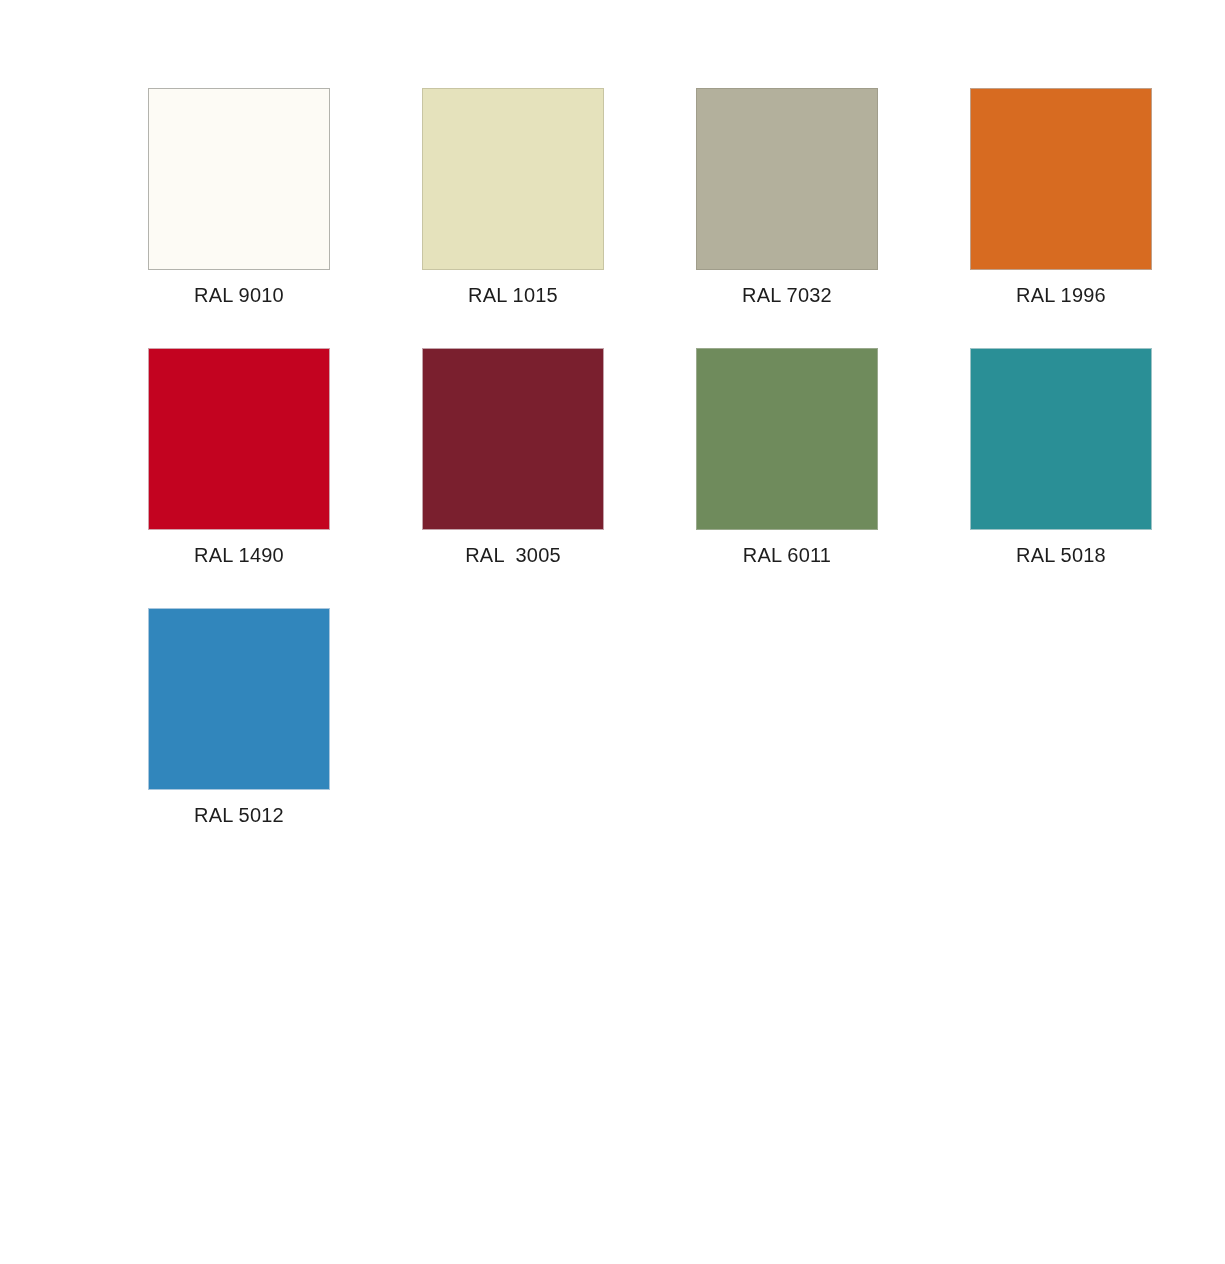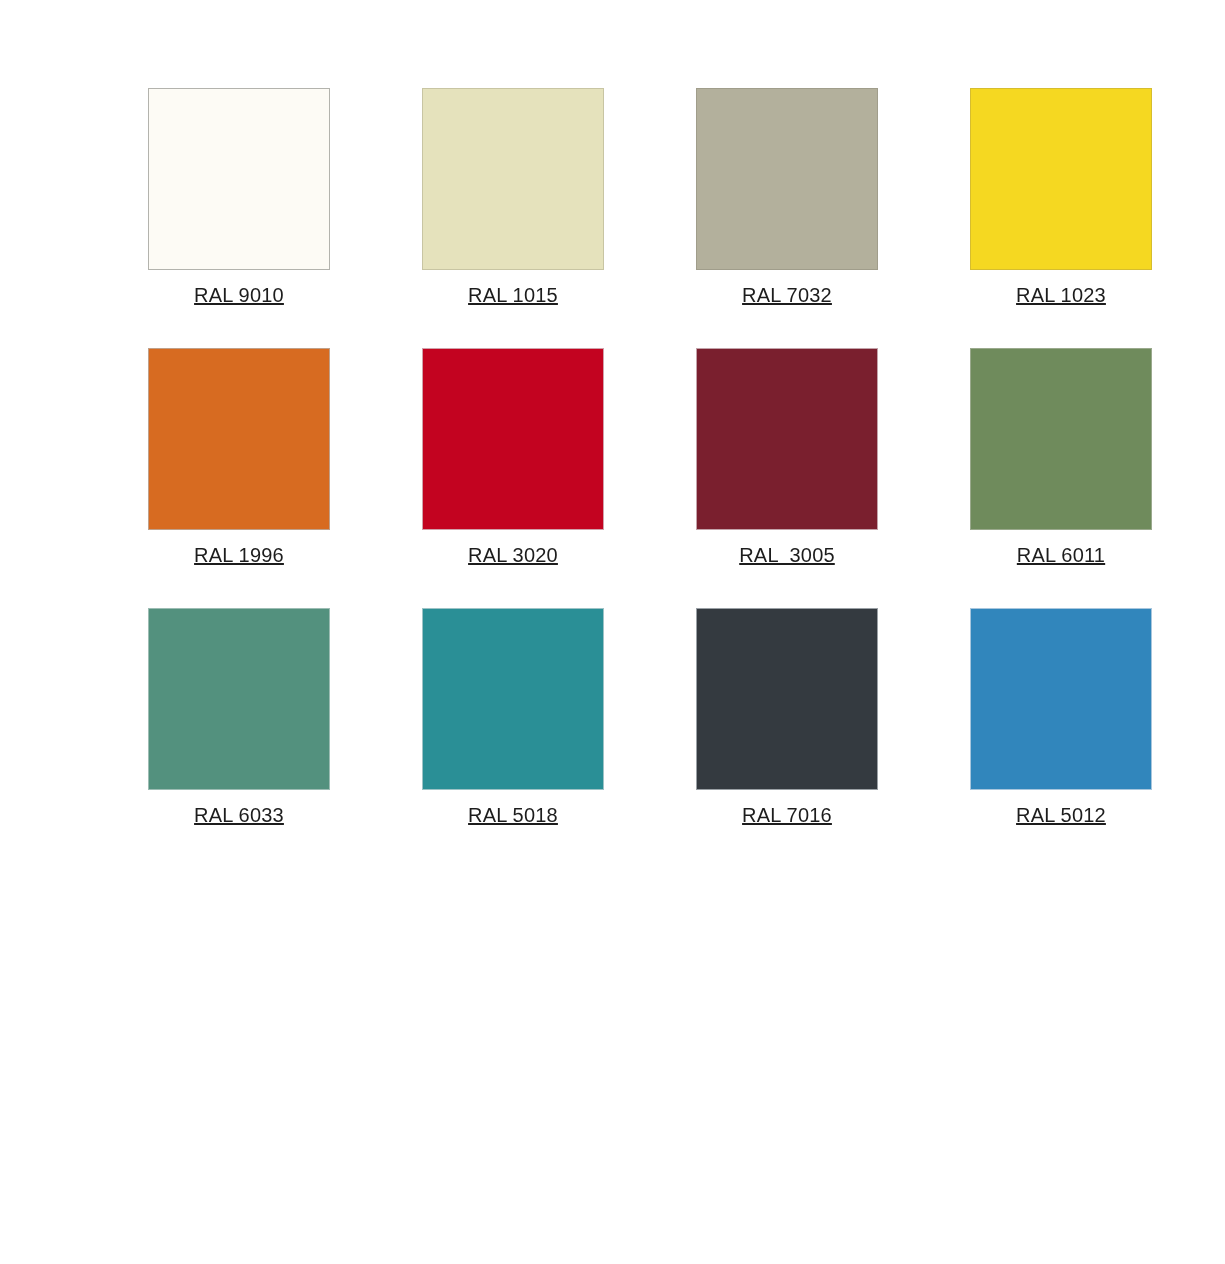--- a/index.html
+++ b/index.html
@@ -47,70 +47,57 @@
   }
   .swatch-label {
     margin-top: 13px;
     font-size: 20px;
     line-height: 24px;
     color: #1d1d1d;
     letter-spacing: 0.2px;
     white-space: pre;
     text-align: center;
     font-family: "Liberation Sans", sans-serif;
-    text-decoration: underline;
   }
 </style>
 </head>
 <body>
 
 <div class="chart">
   <div class="grid">
       <div class="swatch-cell">
         <div class="swatch-chip" style="background: rgb(253, 251, 245); border-color: rgb(179, 179, 173);"></div>
         <div class="swatch-label">RAL 9010</div>
       </div>
       <div class="swatch-cell">
         <div class="swatch-chip" style="background: rgb(229, 226, 188); border-color: rgb(200, 197, 163);"></div>
         <div class="swatch-label">RAL 1015</div>
       </div>
       <div class="swatch-cell">
         <div class="swatch-chip" style="background: rgb(179, 176, 156); border-color: rgb(160, 157, 139);"></div>
         <div class="swatch-label">RAL 7032</div>
       </div>
       <div class="swatch-cell">
-        <div class="swatch-chip" style="background: rgb(245, 216, 33); border-color: rgb(214, 189, 47);"></div>
-        <div class="swatch-label">RAL 1023</div>
-      </div>
-      <div class="swatch-cell">
         <div class="swatch-chip" style="background: rgb(215, 107, 33); border-color: rgb(192, 160, 137);"></div>
         <div class="swatch-label">RAL 1996</div>
       </div>
       <div class="swatch-cell">
         <div class="swatch-chip" style="background: rgb(195, 3, 32); border-color: rgb(209, 162, 171);"></div>
-        <div class="swatch-label">RAL 3020</div>
+        <div class="swatch-label">RAL 1490</div>
       </div>
       <div class="swatch-cell">
         <div class="swatch-chip" style="background: rgb(122, 31, 46); border-color: rgb(195, 163, 170);"></div>
         <div class="swatch-label">RAL  3005</div>
       </div>
       <div class="swatch-cell">
         <div class="swatch-chip" style="background: rgb(111, 139, 92); border-color: rgb(154, 169, 141);"></div>
         <div class="swatch-label">RAL 6011</div>
       </div>
       <div class="swatch-cell">
-        <div class="swatch-chip" style="background: rgb(83, 145, 126); border-color: rgb(156, 188, 179);"></div>
-        <div class="swatch-label">RAL 6033</div>
-      </div>
-      <div class="swatch-cell">
         <div class="swatch-chip" style="background: rgb(42, 143, 150); border-color: rgb(157, 195, 198);"></div>
         <div class="swatch-label">RAL 5018</div>
-      </div>
-      <div class="swatch-cell">
-        <div class="swatch-chip" style="background: rgb(52, 58, 64); border-color: rgb(154, 160, 165);"></div>
-        <div class="swatch-label">RAL 7016</div>
       </div>
       <div class="swatch-cell">
         <div class="swatch-chip" style="background: rgb(49, 134, 188); border-color: rgb(168, 198, 221);"></div>
         <div class="swatch-label">RAL 5012</div>
       </div>
     </div>
 </div>
 
 </body></html>

